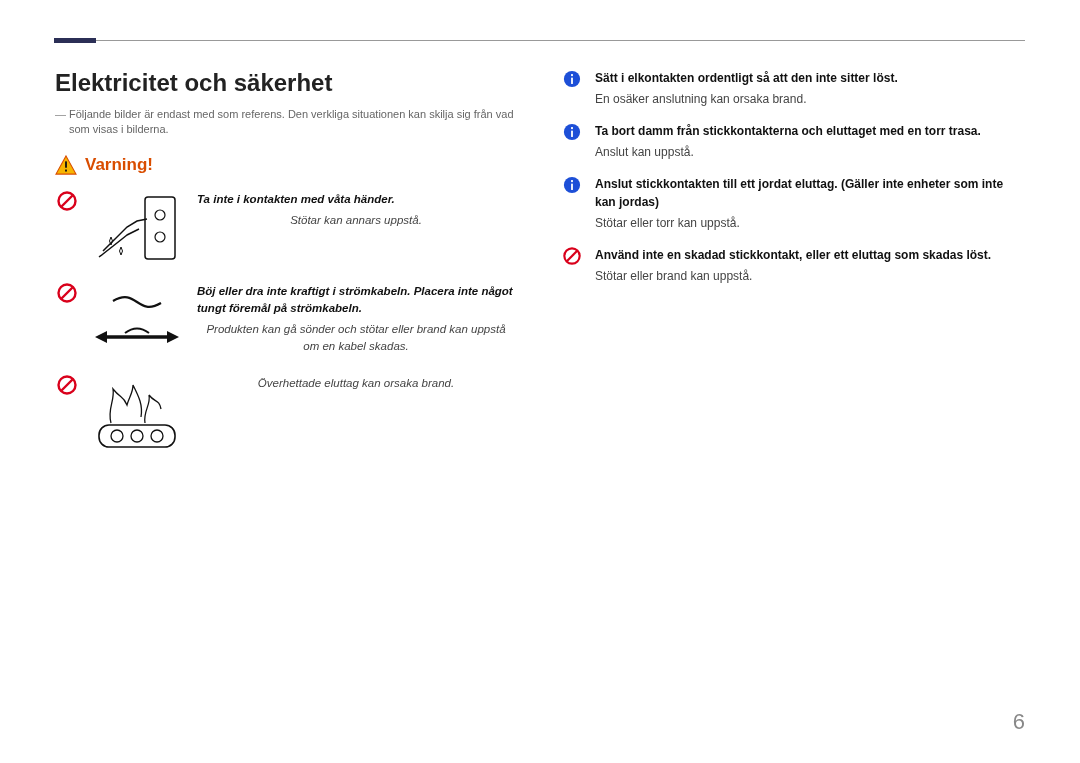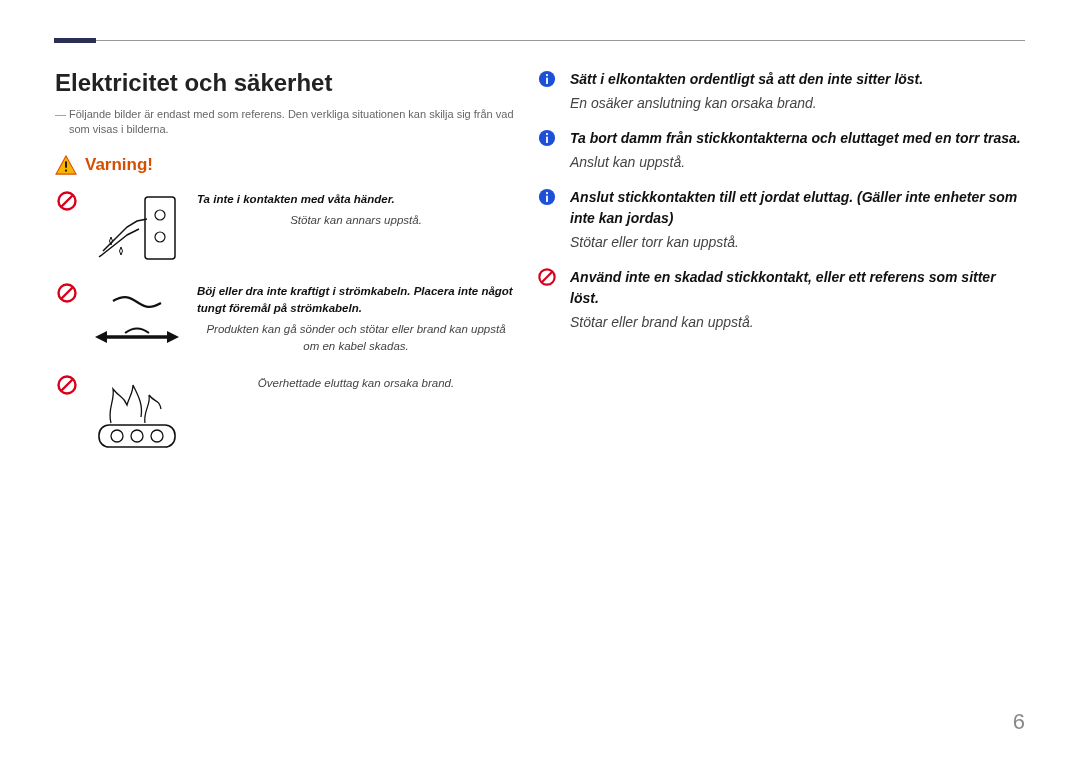--- a/index.html
+++ b/index.html
@@ -44,21 +44,21 @@
   }
   .note::before {
     content: "―";
     position: absolute;
     left: 0;
     top: 0;
     color: #888;
   }
   .columns {
     display: flex;
-    gap: 23px;
+    gap: 48px;
   }
   .col-left { flex: 0 0 460px; }
   .col-right { flex: 1; }
   .warning-header {
     display: flex;
     gap: 8px;
     margin-bottom: 16px;
   }
   .warning-header .label {
     color: #d94d00;
@@ -101,23 +101,22 @@
     display: flex;
     gap: 12px;
     margin-bottom: 14px;
   }
   .right-item .ic {
     flex: 0 0 20px;
     padding-top: 1px;
   }
   .right-item .txt {
     flex: 1;
-    font-size: 14px;
+    font-size: 12px;
     line-height: 1.5;
-    font-style: italic;
   }
   .right-item .bold-line {
     font-weight: 700;
     margin-bottom: 3px;
   }
   .right-item .body-line {
     color: #444;
   }
   .page-number {
     position: absolute;
@@ -253,21 +252,21 @@
               <div class="bold-line">Anslut stickkontakten till ett jordat eluttag. (Gäller inte enheter som inte kan jordas)</div>
               <div class="body-line">Stötar eller torr kan uppstå.</div>
             </div>
           </div>
           <div class="right-item">
             <div class="ic"><svg width="18" height="18" viewBox="0 0 20 20">
                 <circle cx="10" cy="10" r="8.5" fill="none" stroke="#d9001b" stroke-width="2.4"></circle>
                 <line x1="4.5" y1="15.5" x2="15.5" y2="4.5" stroke="#d9001b" stroke-width="2.4"></line>
               </svg></div>
             <div class="txt">
-              <div class="bold-line">Använd inte en skadad stickkontakt, eller ett referens som sitter löst.</div>
+              <div class="bold-line">Använd inte en skadad stickkontakt, eller ett eluttag som skadas löst.</div>
               <div class="body-line">Stötar eller brand kan uppstå.</div>
             </div>
           </div>
         </div>
     </div>
 
   </div>
 </div>
 
 <div class="page-number">6</div>

